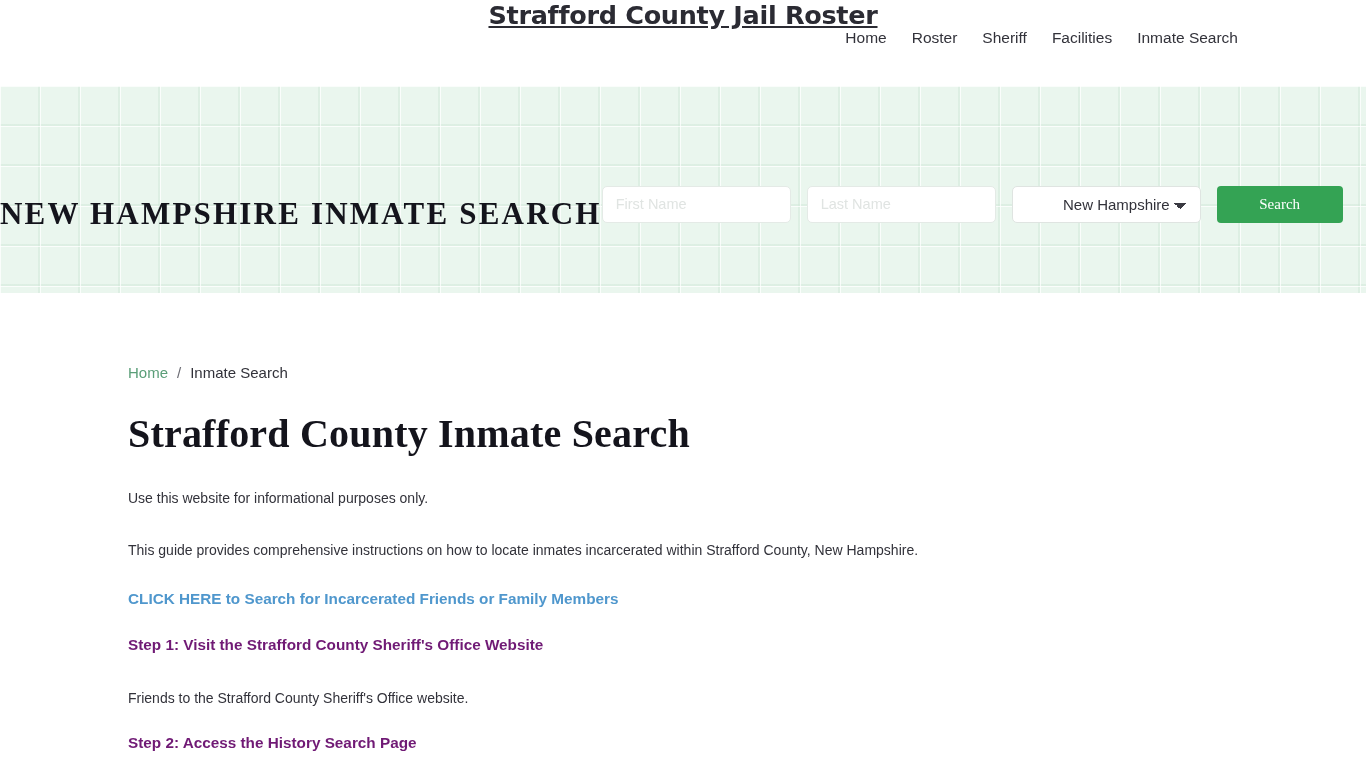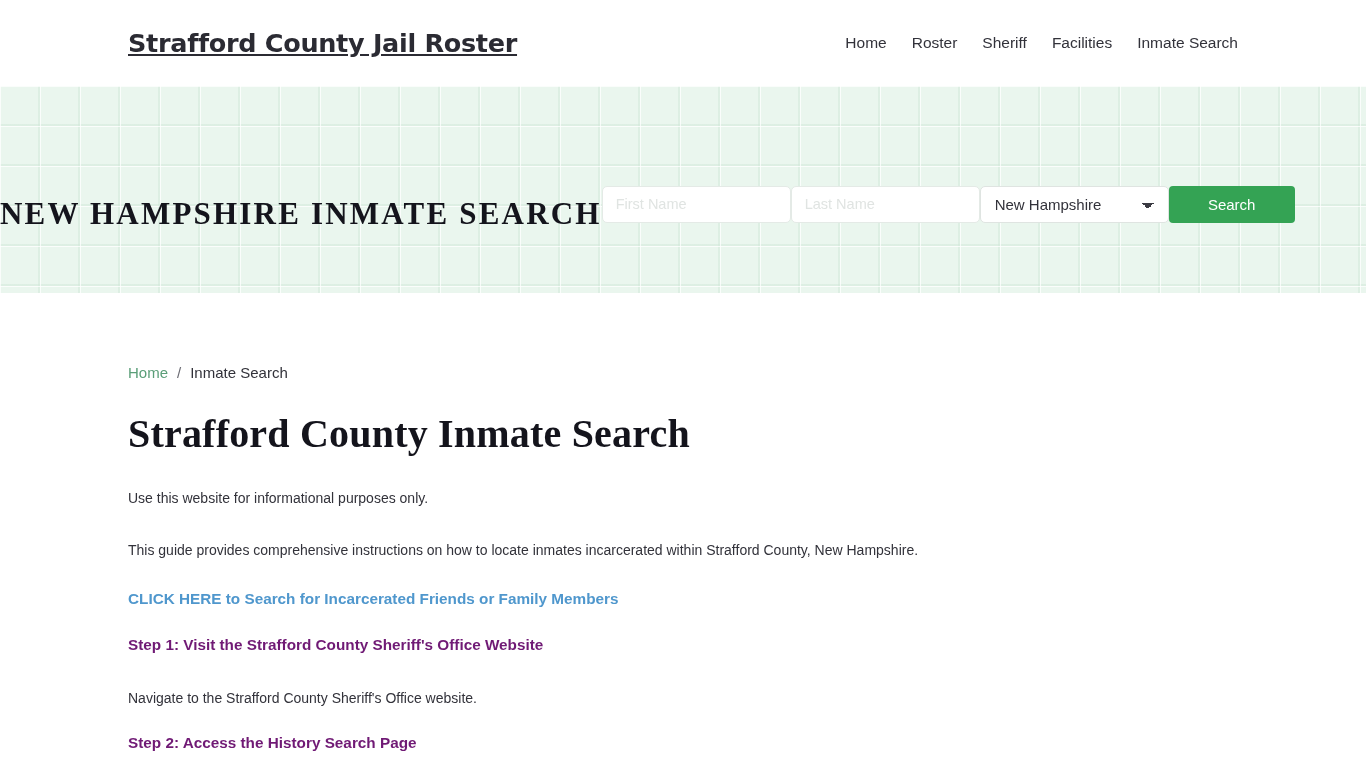--- a/index.html
+++ b/index.html
@@ -16,20 +16,21 @@
     color: #2b2b33;
   }
 
   
   .site-header {
     height: 86px;
     background: #ffffff;
     display: flex;
     align-items: center;
     padding: 0 128px;
+    flex-direction: column;
   }
   .brand {
     font-family: "DejaVu Sans", sans-serif;
     font-size: 25.5px;
     font-weight: 700;
     letter-spacing: -0.3px;
     color: #2b2b33;
     white-space: nowrap;
   }
   .nav {
@@ -70,20 +71,21 @@
     letter-spacing: 2.2px;
     color: #14141c;
     margin: 47px 0 0 0;
     line-height: 1;
     white-space: nowrap;
   }
   .search-form {
     margin-top: 29px;
     display: flex;
     align-items: center;
+    gap: 16px;
   }
   .text-input {
     width: 189px;
     height: 37px;
     border: 1px solid #e4eae6;
     border-radius: 5px;
     background: #ffffff;
     padding: 0 13px;
     font-family: "Liberation Sans", sans-serif;
     font-size: 14.5px;
@@ -105,29 +107,30 @@
       calc(100% - 14px) 16px;
     background-size: 6px 6px, 6px 6px;
     background-repeat: no-repeat;
     -webkit-appearance: none;
     appearance: none;
     padding: 0 30px 0 14px;
     font-family: "Liberation Sans", sans-serif;
     font-size: 15px;
     color: #32323a;
     outline: none;
+    text-align: right;
   }
   .search-button {
     width: 126px;
     height: 37px;
     border: none;
     border-radius: 4px;
     background: #34a354;
     color: #ffffff;
-    font-family: Liberation Sans, sans-serif;
+    font-family: Liberation Serif, serif;
     font-size: 15px;
     cursor: pointer;
     padding: 0;
   }
 
   
   .main {
     padding: 0 128px;
   }
   .breadcrumb {
@@ -214,18 +217,18 @@
   </div>
 
   <h2 class="page-title">Strafford County Inmate Search</h2>
 
   <p class="body-text">Use this website for informational purposes only.</p>
   <p class="body-text">This guide provides comprehensive instructions on how to locate inmates incarcerated within Strafford County, New Hampshire.</p>
 
   <a class="cta-link" href="#">CLICK HERE to Search for Incarcerated Friends or Family Members</a>
 
   <p class="step-heading">Step 1: Visit the Strafford County Sheriff's Office Website</p>
-  <p class="body-text">Navigate to the Strafford County Sheriff's Office website.</p>
+  <p class="body-text">Friends to the Strafford County Sheriff's Office website.</p>
 
   <p class="step-heading">Step 2: Access the History Search Page</p>
   
 
 </main>
 
 </body></html>

